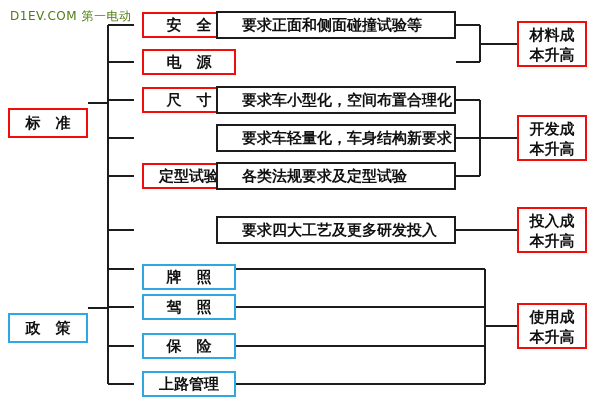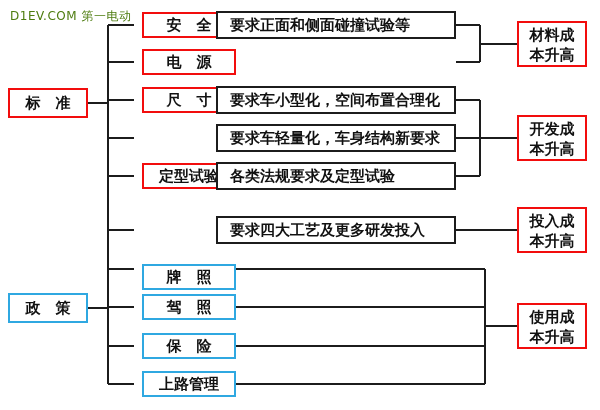--- a/index.html
+++ b/index.html
@@ -34,26 +34,26 @@
     justify-content: center;
     font-weight: 700;
     color: #111;
     font-size: 15px;
     box-sizing: border-box;
     white-space: nowrap;
   }
   .red  { border: 2px solid #f20d0d; }
   .blue { border: 2px solid #2fa8e1; }
   .black{ border: 2px solid #1c1c1c; }
-  .root  { left: 8px;  width: 80px; height: 30px; }
+  .root  { left: 8px;  width: 80px; height: 30px; margin-top: 20px; }
   .label { left: 134px; width: 94px; height: 26px; margin-left: 8px; }
   .desc  {
     left: 216px; width: 240px; height: 28px;
     justify-content: flex-start;
-    padding-left: 12px;
+    padding-left: 24px;
   }
   .result {
     left: 517px; width: 70px; height: 46px;
     flex-direction: column;
     line-height: 20px;
     justify-content: flex-end;
   }
 </style>
 </head>
 <body>

